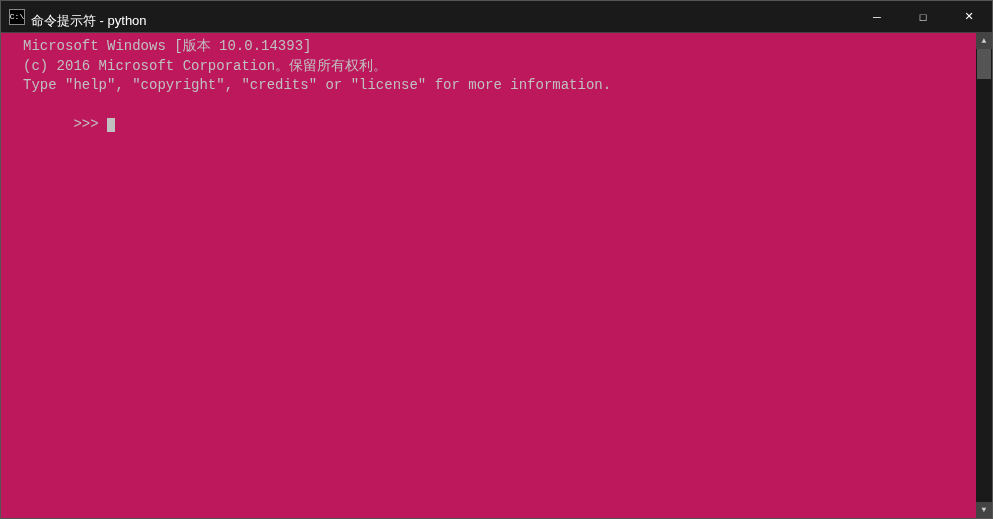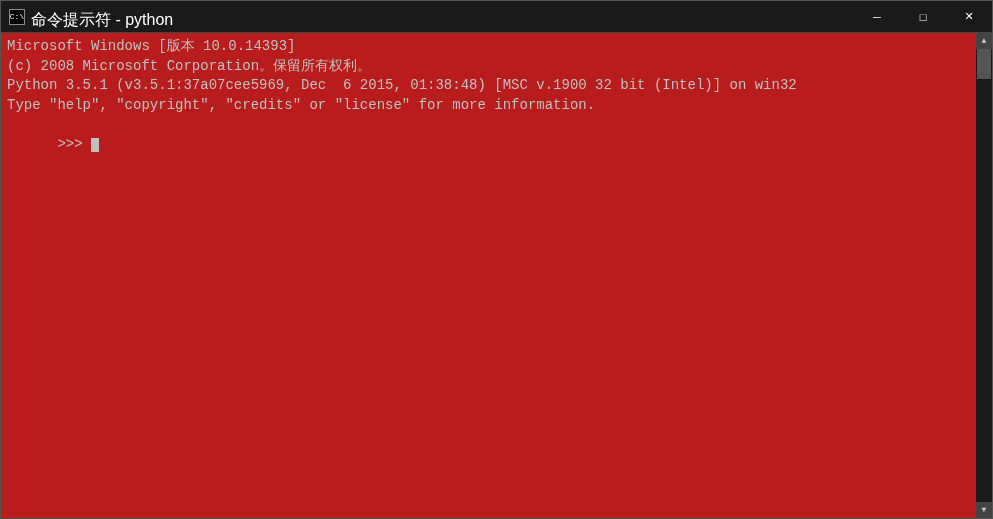--- a/index.html
+++ b/index.html
@@ -57,21 +57,21 @@
       display: flex;
       align-items: center;
       justify-content: center;
       font-size: 8px;
       color: #fff;
     }
 
     .title-text {
       color: #fff;
       font-family: 'Microsoft YaHei', '微软雅黑', sans-serif;
-      font-size: 16px;
+      font-size: 13px;
       user-select: none;
       margin-top: 8px;
     }
 
     .title-bar-controls {
       display: flex;
       height: 32px;
     }
 
     .title-btn {
@@ -82,23 +82,23 @@
       color: #fff;
       font-size: 11px;
       cursor: pointer;
       display: flex;
       align-items: center;
       justify-content: center;
     }
 
     .console-area {
       flex: 1;
-      background: #b91c1c;
+      background: #be185d;
       color: #c0c0c0;
-      padding: 4px 6px;
+      padding: 4px 22px;
       font-family: 'Courier New', Courier, monospace;
       font-size: 14px;
       line-height: 1.4;
       overflow: hidden;
       position: relative;
     }
 
     .console-line {
       white-space: pre;
       color: #c0c0c0;
@@ -184,23 +184,22 @@
     </div>
     <div class="title-bar-controls">
       <button class="title-btn">─</button>
       <button class="title-btn">□</button>
       <button class="title-btn close">✕</button>
     </div>
   </div>
 
   <div class="console-area">
     <div class="console-line">Microsoft Windows [版本 10.0.14393]</div>
-    <div class="console-line">(c) 2008 Microsoft Corporation。保留所有权利。</div>
+    <div class="console-line">(c) 2016 Microsoft Corporation。保留所有权利。</div>
     <div class="console-line"></div>
-    <div class="console-line">Python 3.5.1 (v3.5.1:37a07cee5969, Dec  6 2015, 01:38:48) [MSC v.1900 32 bit (Intel)] on win32</div>
     <div class="console-line">Type "help", "copyright", "credits" or "license" for more information.</div>
     <div class="console-line">
       <span>&gt;&gt;&gt; </span><span class="cursor"></span>
     </div>
 
     <div class="scrollbar">
       <div class="scrollbar-up">▲</div>
       <div class="scrollbar-track">
         <div class="scrollbar-thumb"></div>
       </div>

